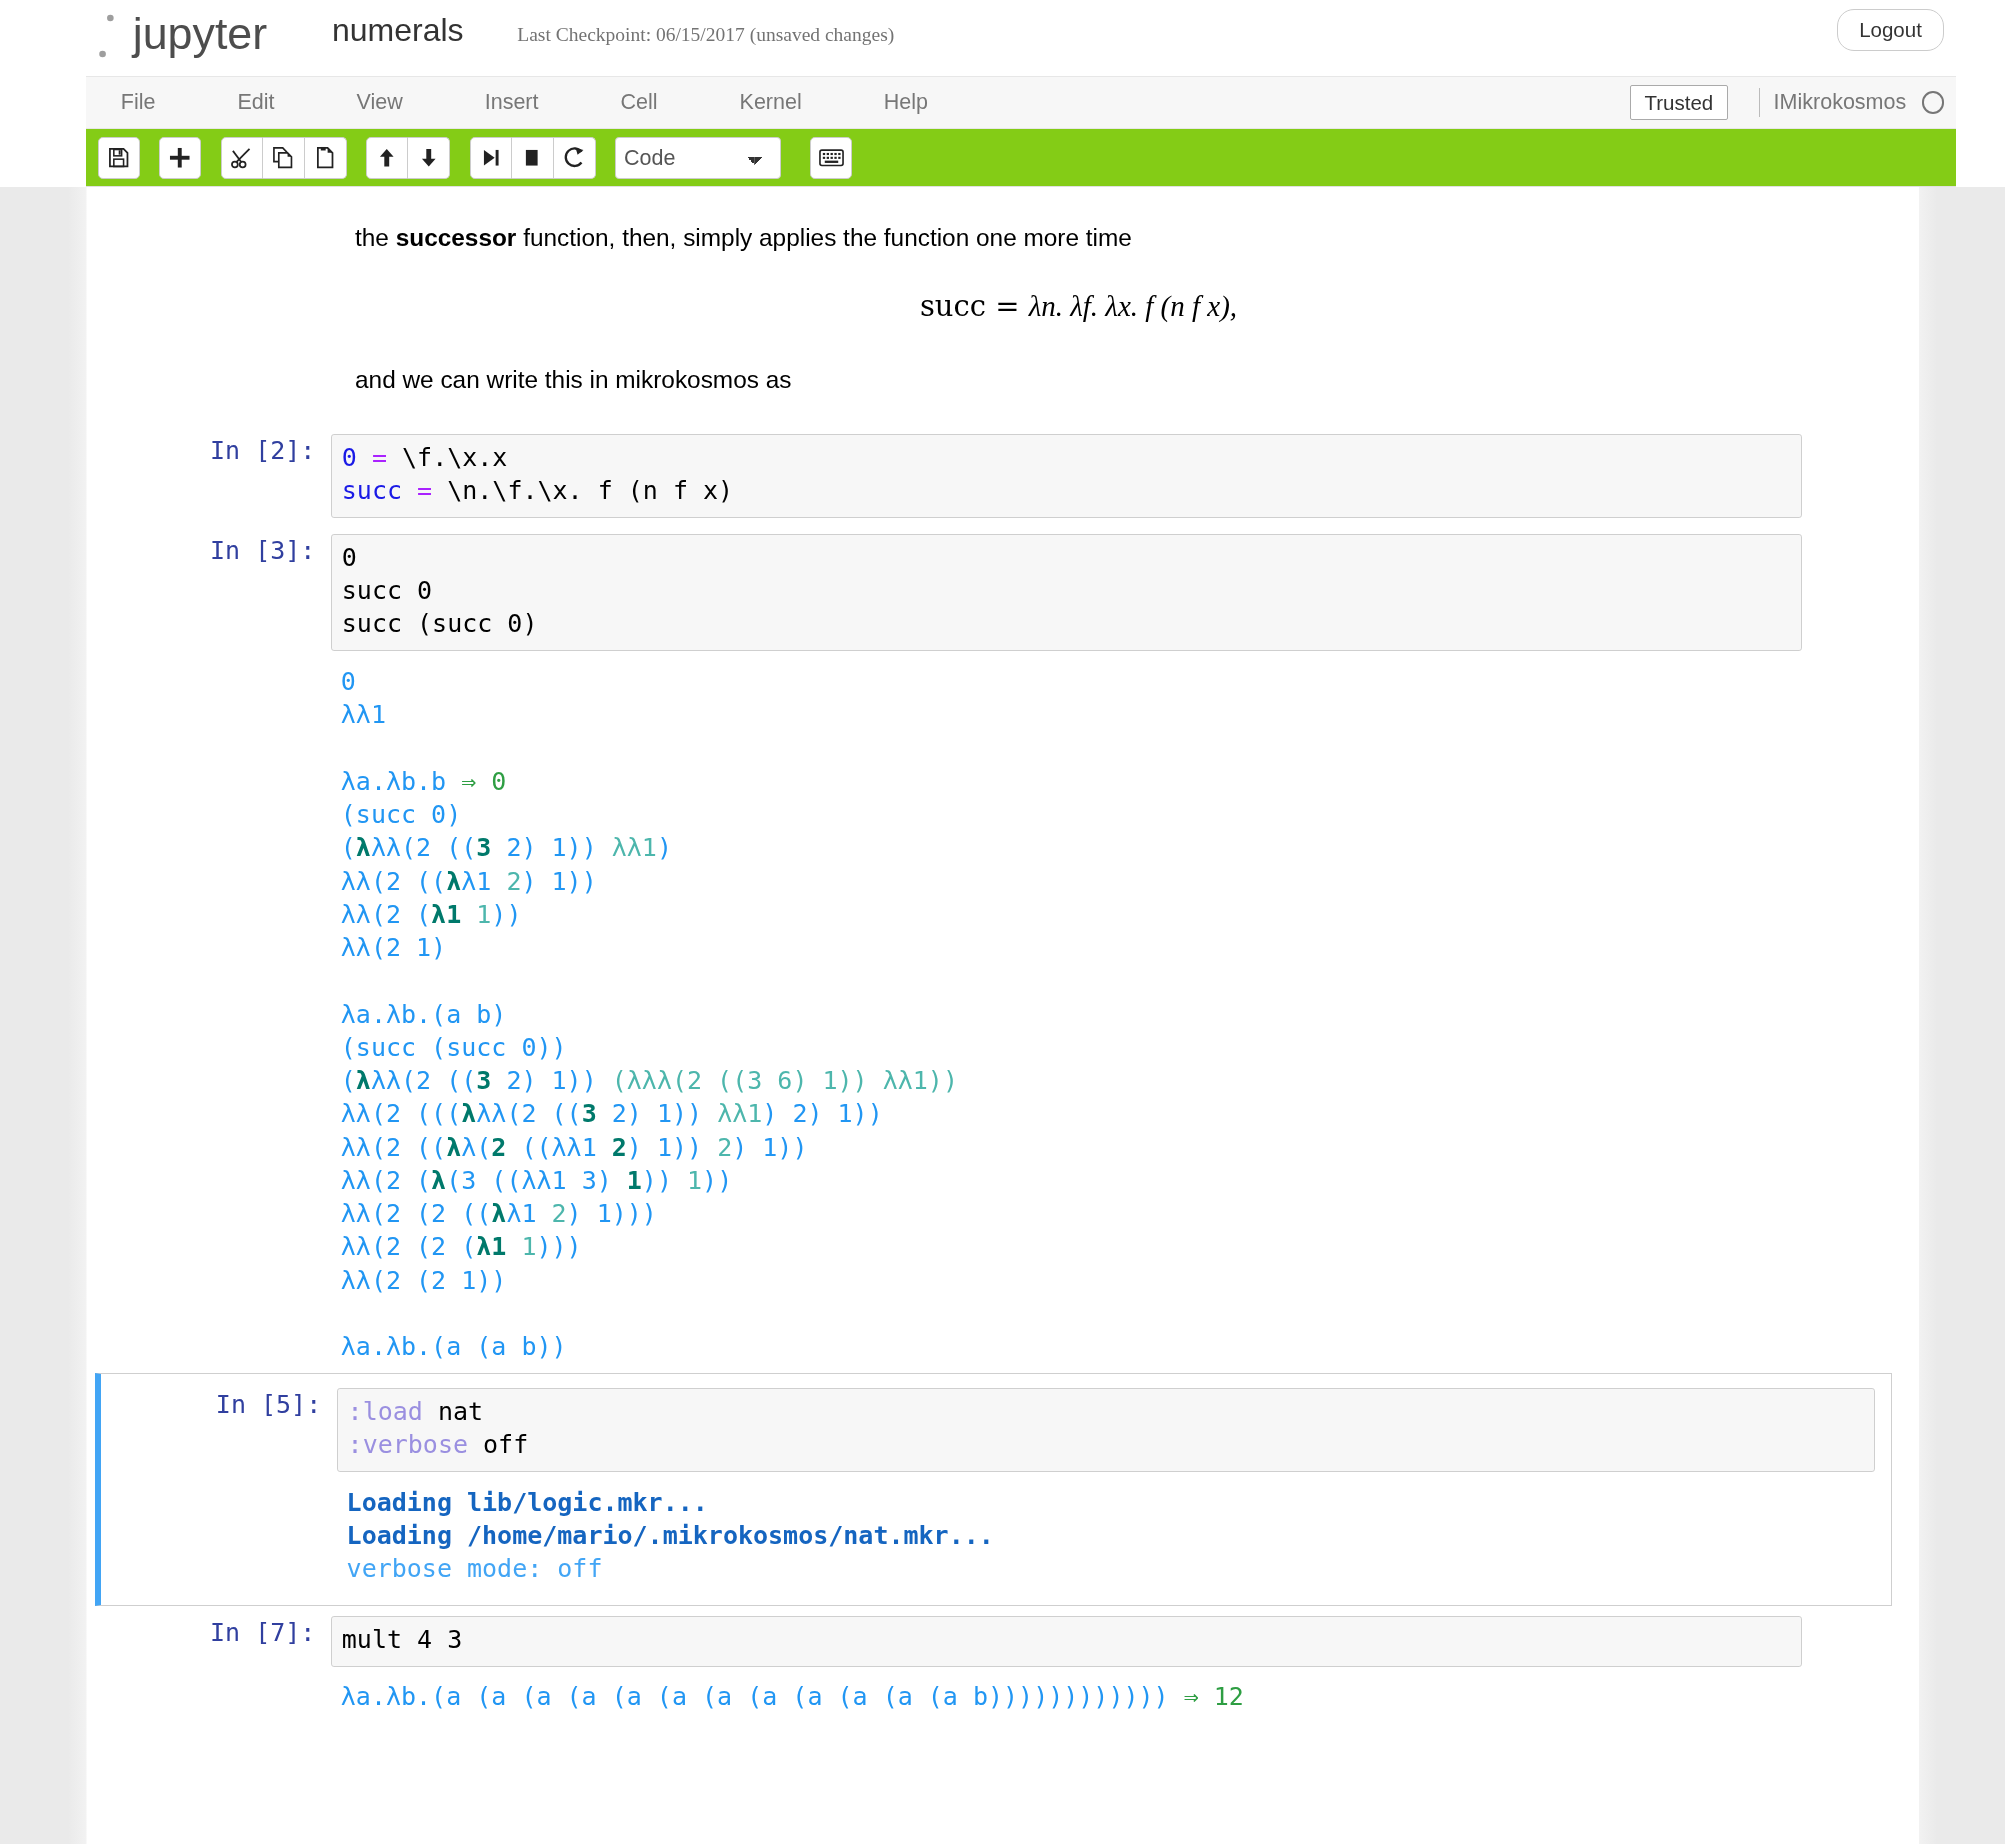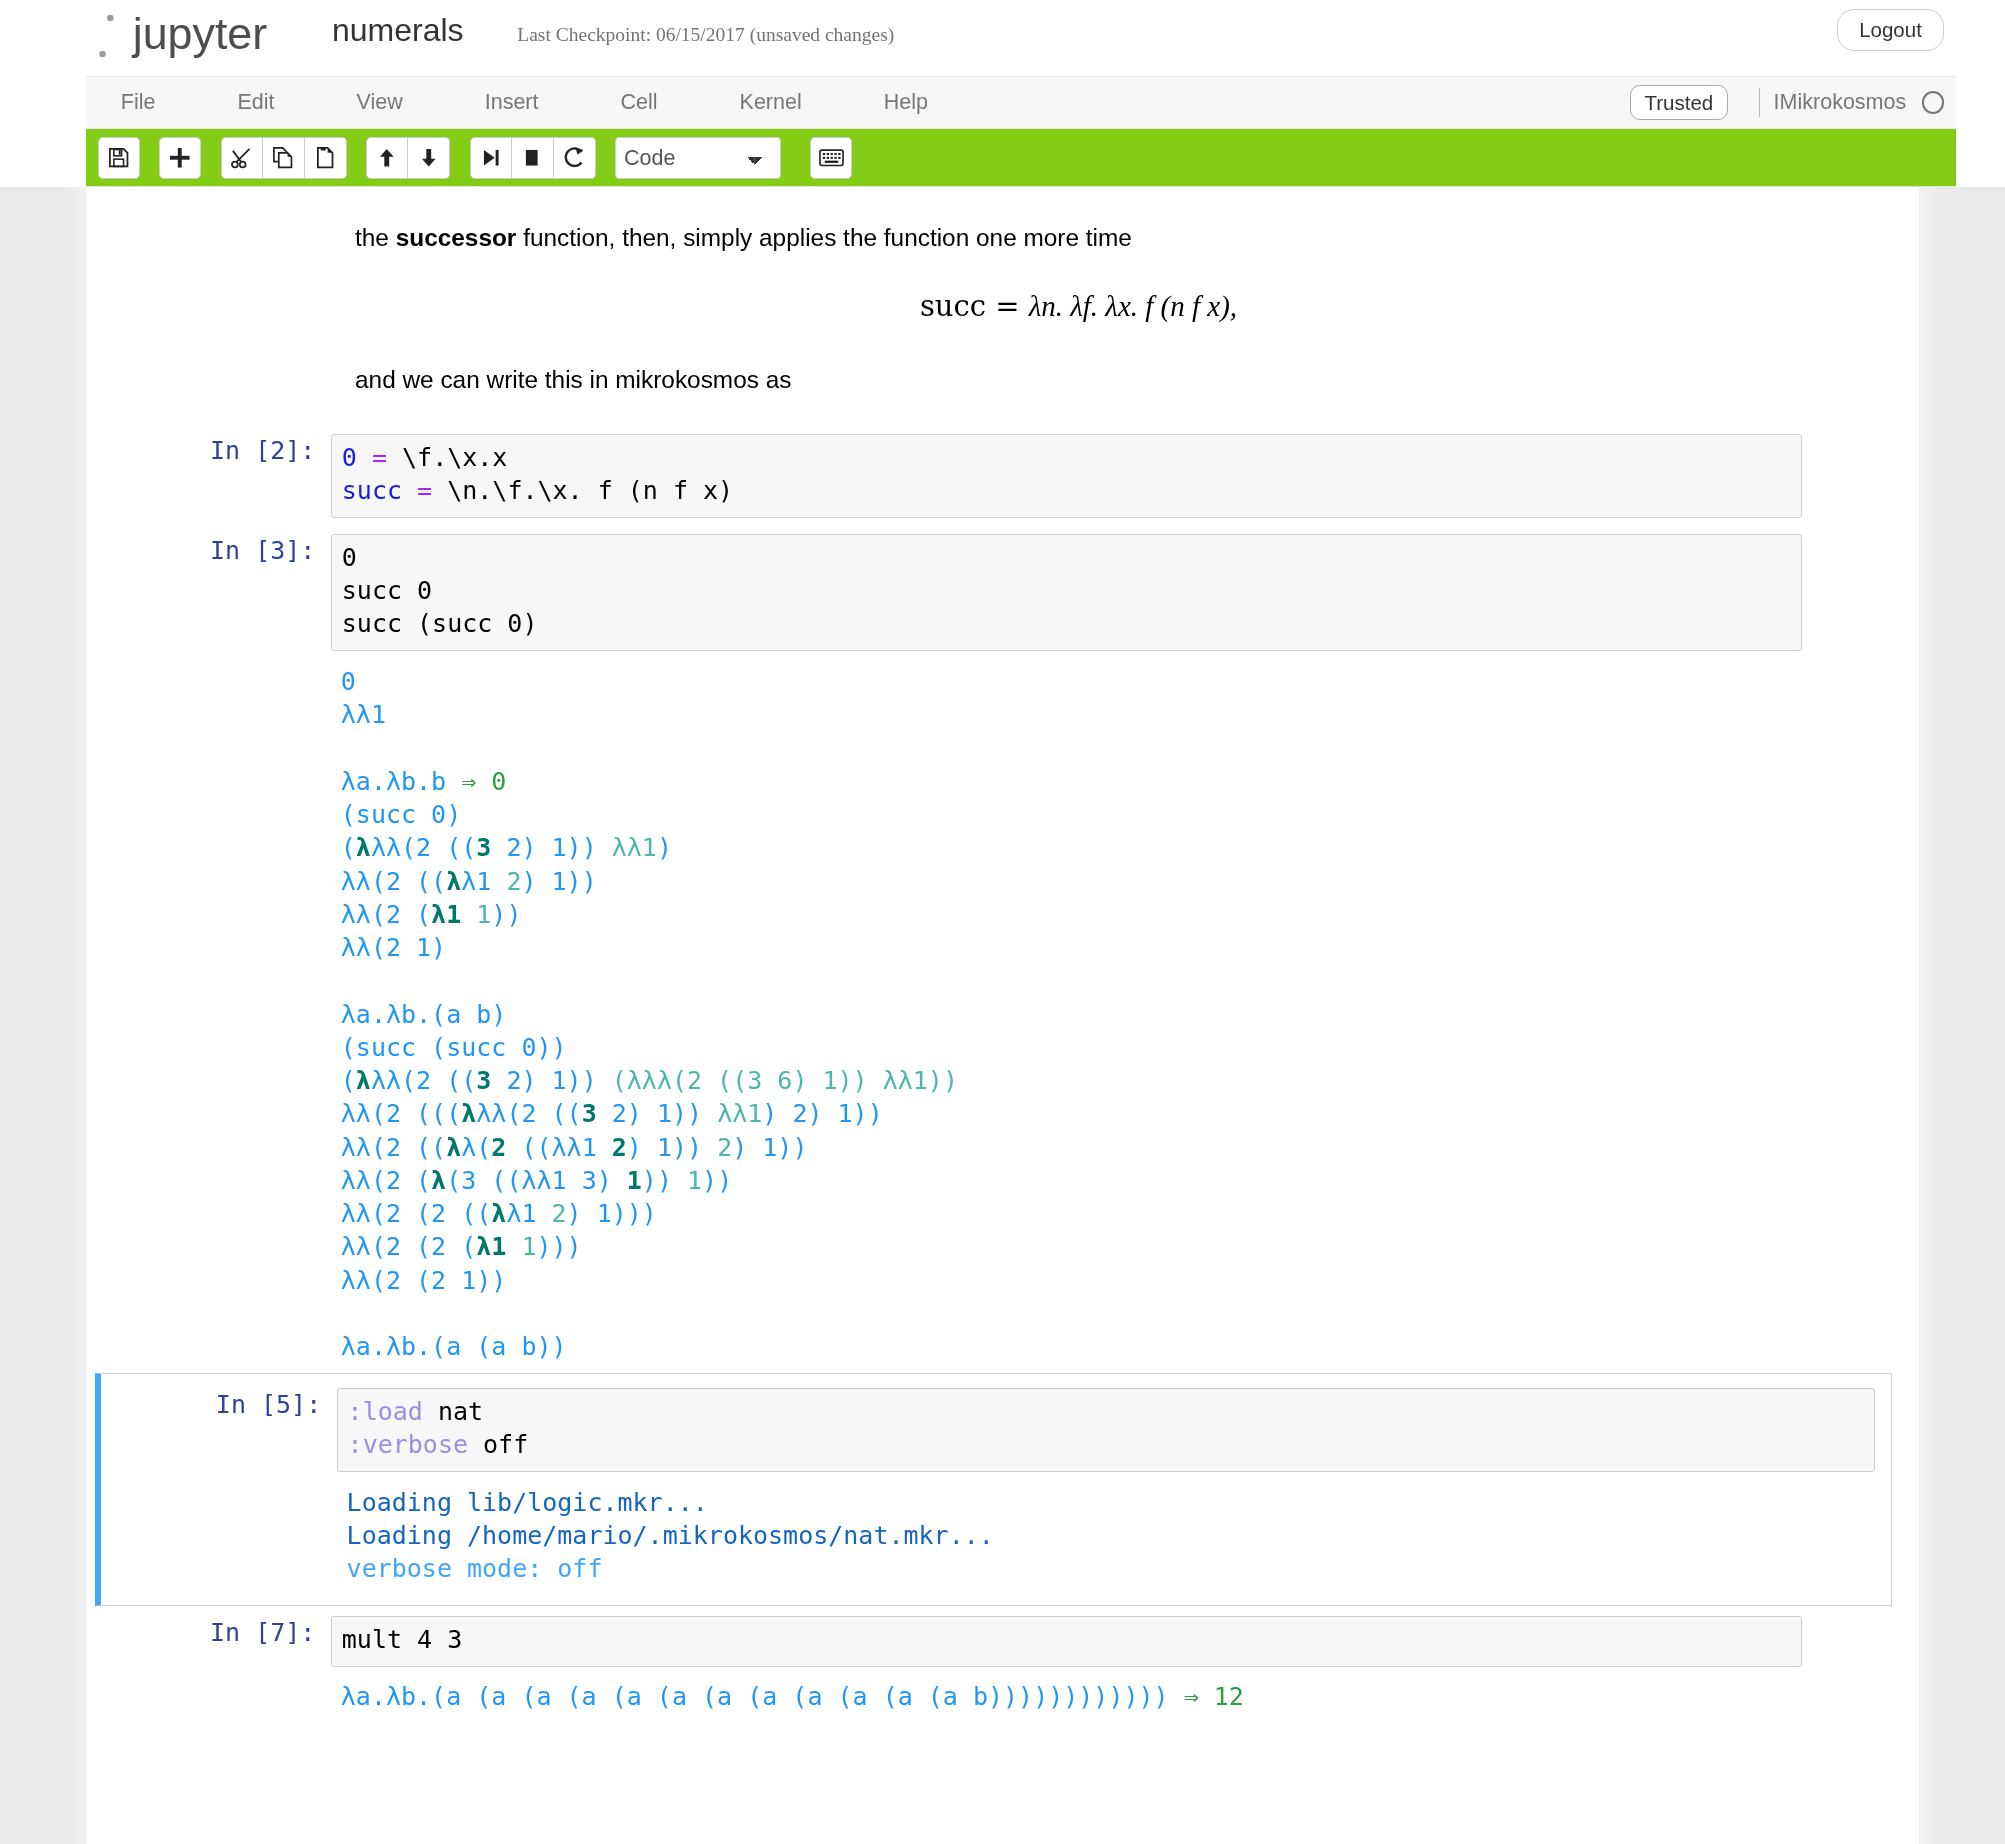--- a/index.html
+++ b/index.html
@@ -94,21 +94,21 @@
   #menubar-right {
     position: absolute;
     right: 11.7px;
     top: 0;
     height: 51px;
     display: flex;
     align-items: center;
   }
   #trusted-indicator {
     border: 1px solid #aaaaaa;
-    border-radius: 10px;
+    border-radius: 2px;
     background: #ffffff;
     font-size: 20.5px;
     color: #333333;
     padding: 4.9px 13.7px;
     margin-right: 31px;
     font-family: "Liberation Sans", sans-serif;
     cursor: pointer;
   }
   #kernel-sep {
     width: 1px;
@@ -287,21 +287,21 @@
 
   
   .tk-def   { color: #1a1ae6; }           
   .tk-eq    { color: #aa22ff; }           
   .tk-cmd   { color: #9a8fe0; }           
   .tk-blue  { color: #2196f3; }           
   .tk-teal  { color: #4db6ac; }           
   .tk-redex { color: #00796b; font-weight: bold; }  
   .tk-green { color: #2e9e43; }           
   .tk-arrow { color: #2e9e43; }
-  .tk-load  { color: #1565c0; font-weight: normal; }
+  .tk-load  { color: #1565c0; font-weight: bold; }
   .tk-info  { color: #42a5f5; }
 </style>
 </head>
 <body>
 
 <div id="header">
 
   <div id="logo-block">
     <svg id="jupyter-logo" width="226" height="59" viewBox="0 0 232 60">
 

